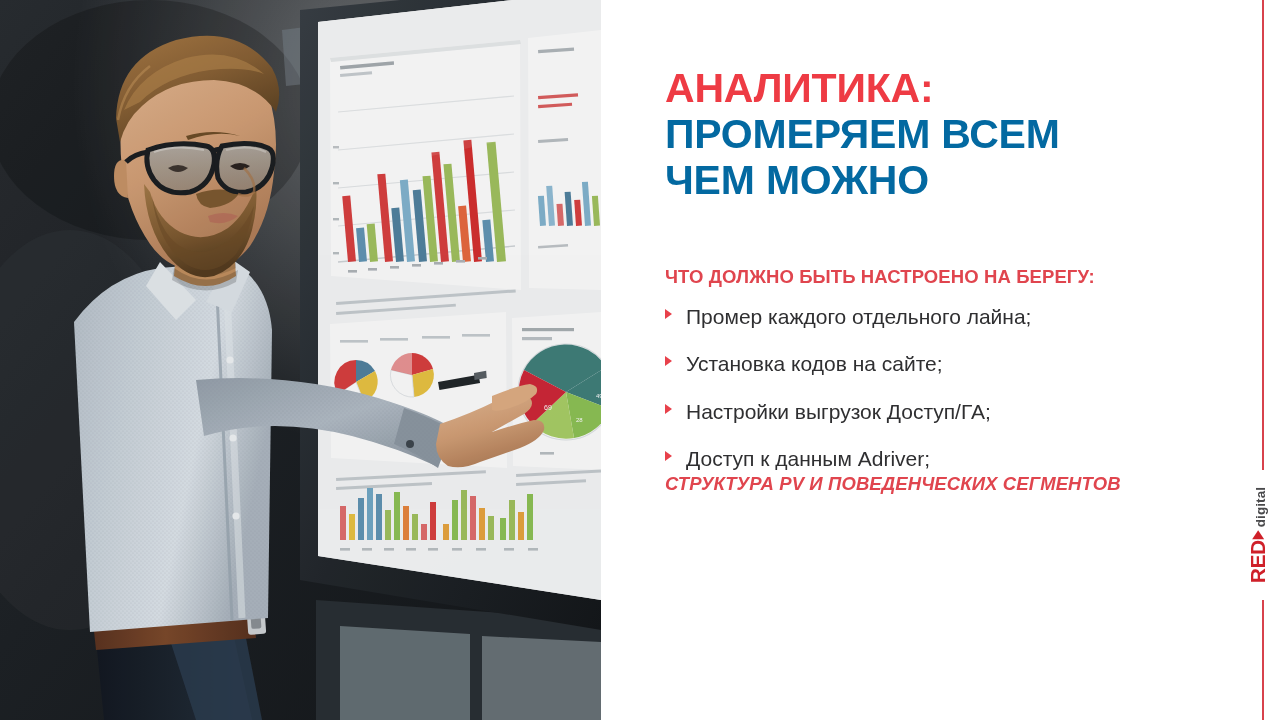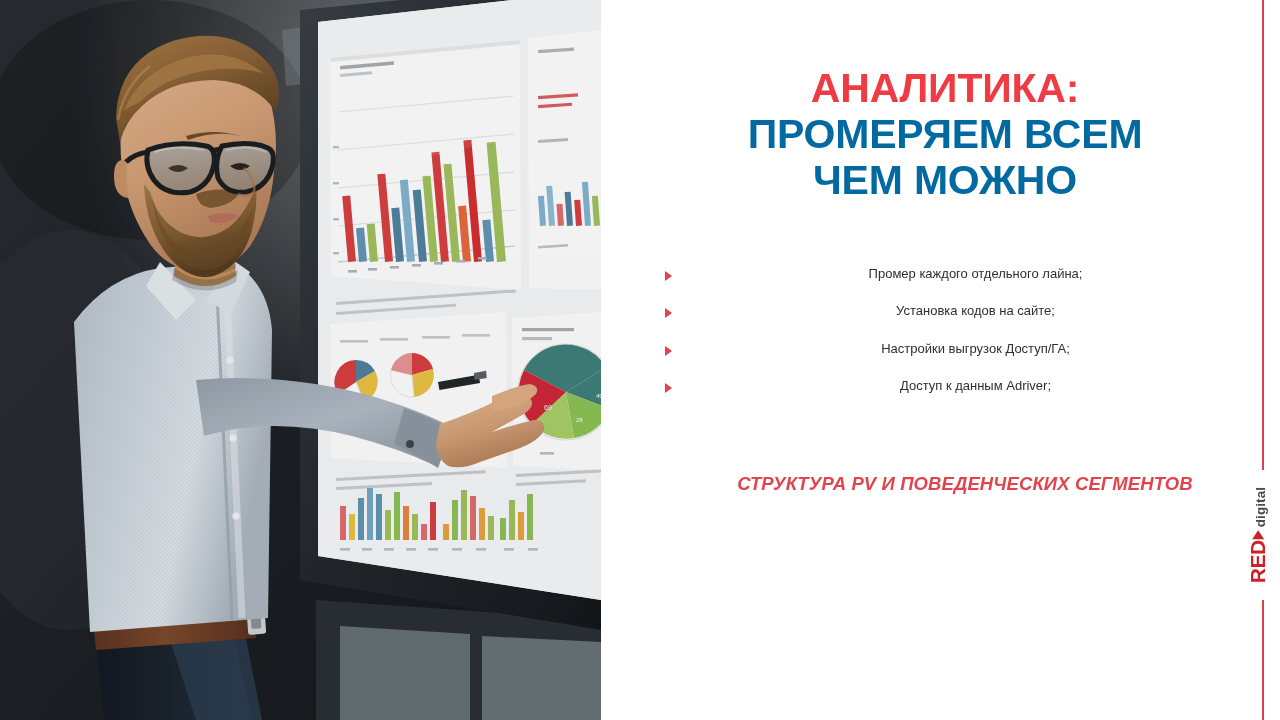--- a/index.html
+++ b/index.html
@@ -2,21 +2,21 @@
 <html><head>
 <meta charset="utf-8">
 <style>
   html,body{margin:0;padding:0;}
   body{
     width:1280px;height:720px;overflow:hidden;
     background:#ffffff;
     font-family:"Liberation Sans", sans-serif;
     -webkit-font-smoothing:antialiased;
   }
-  .slide{position:relative;width:1280px;height:720px;background:#fff;overflow:hidden;text-align:center;}
+  .slide{position:relative;width:1280px;height:720px;background:#fff;overflow:hidden;}
 
   
   .photo{
     position:absolute;left:0;top:0;width:601px;height:720px;overflow:hidden;
     background:#1d2023;
   }
   .photo svg{display:block;width:601px;height:720px;}
 
   
   .panel{
@@ -32,21 +32,21 @@
   .title .dark{color:#0369a1;}
 
   .sec{position:absolute;left:64px;width:600px;}
   .sec-head{
     font-size:18.5px;font-weight:700;color:#e0454e;
     letter-spacing:0.1px;margin:0 0 16px 0;white-space:nowrap;
   }
   .bullets{list-style:none;margin:0;padding:0;}
   .bullets li{
     position:relative;padding-left:21px;margin:0 0 21px 0;
-    font-size:13px;color:#2f2f31;line-height:1.25;font-weight:400;
+    font-size:21px;color:#2f2f31;line-height:1.25;font-weight:400;
   }
   .bullets li:last-child{margin-bottom:0;}
   .bullet-tri{
     position:absolute;left:0;top:5px;width:0;height:0;
     border-top:5px solid transparent;
     border-bottom:5px solid transparent;
     border-left:7px solid #e8414b;
   }
 
   .sec-a{top:266px;}
@@ -424,20 +424,21 @@
 
   <div class="panel">
 
     <h1 class="title">
       <span class="ln red">АНАЛИТИКА:</span>
       <span class="ln dark">ПРОМЕРЯЕМ ВСЕМ</span>
       <span class="ln dark">ЧЕМ МОЖНО</span>
     </h1>
 
     <section class="sec sec-a">
+      <h2 class="sec-head">ЧТО ДОЛЖНО БЫТЬ НАСТРОЕНО НА БЕРЕГУ:</h2>
       <ul class="bullets">
         <li>
           <span class="bullet-tri"></span>
           <span>Промер каждого отдельного лайна;</span>
         </li>
         <li>
           <span class="bullet-tri"></span>
           <span>Установка кодов на сайте;</span>
         </li>
         <li>

